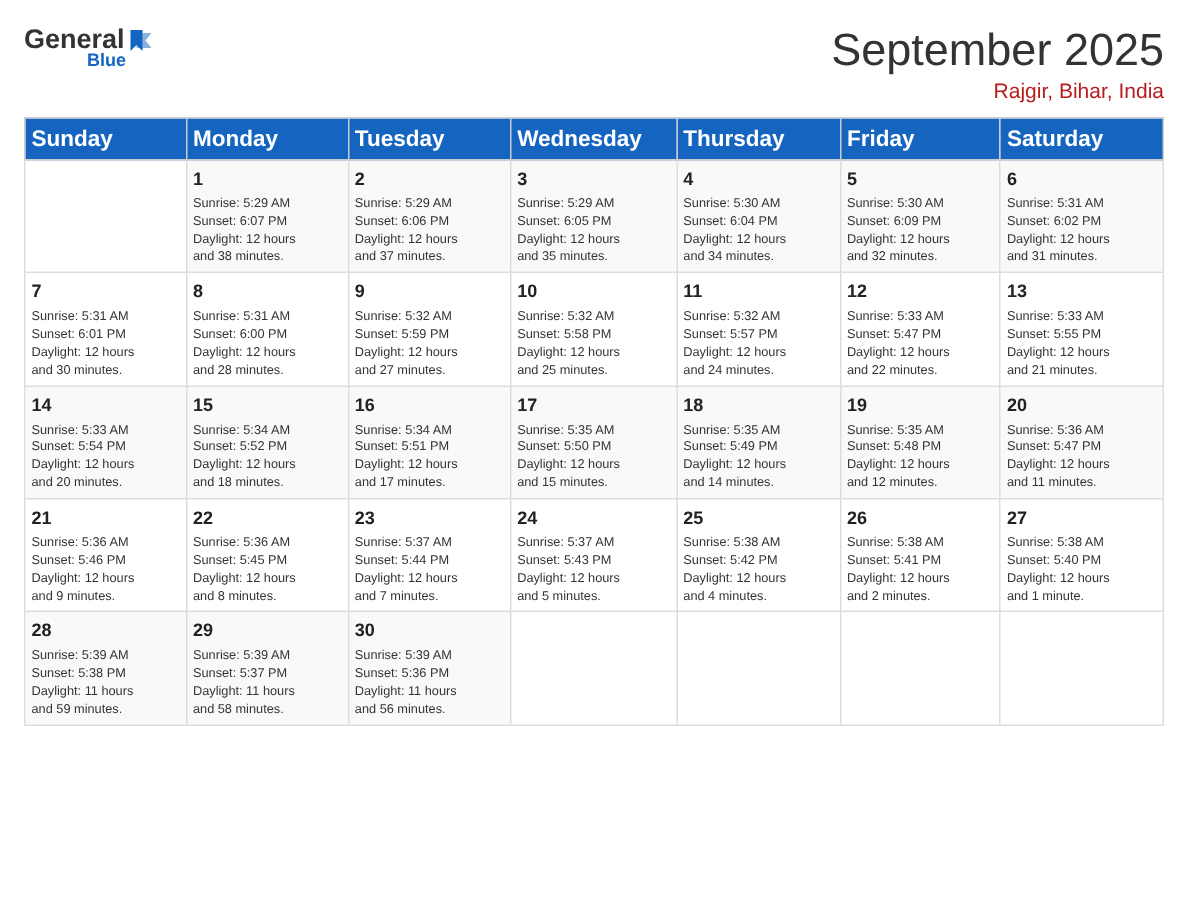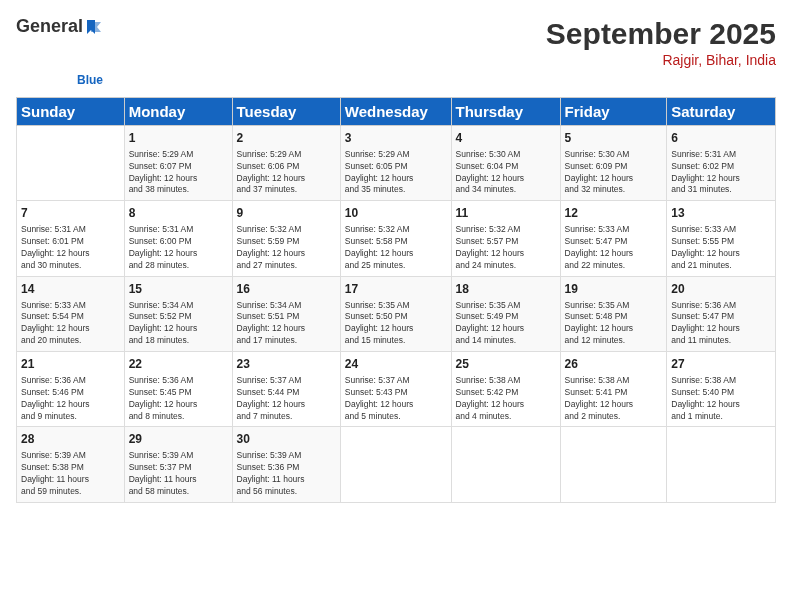--- a/index.html
+++ b/index.html
@@ -18,29 +18,28 @@
     }
     .header {
       display: flex;
       justify-content: space-between;
       align-items: flex-start;
       margin-bottom: 10px;
     }
     .logo {
       display: flex;
       flex-direction: column;
-      align-items: flex-end;
-      gap: 40px;
+      align-items: center;
     }
     .title-section {
       text-align: right;
     }
     .month-title {
       font-size: 30px;
-      font-weight: bold;
+      font-weight: normal;
       color: #333;
       line-height: 1.2;
     }
     .subtitle {
       font-size: 14px;
       color: #b91c1c;
     }
     table {
       width: 100%;
       border-collapse: collapse;

